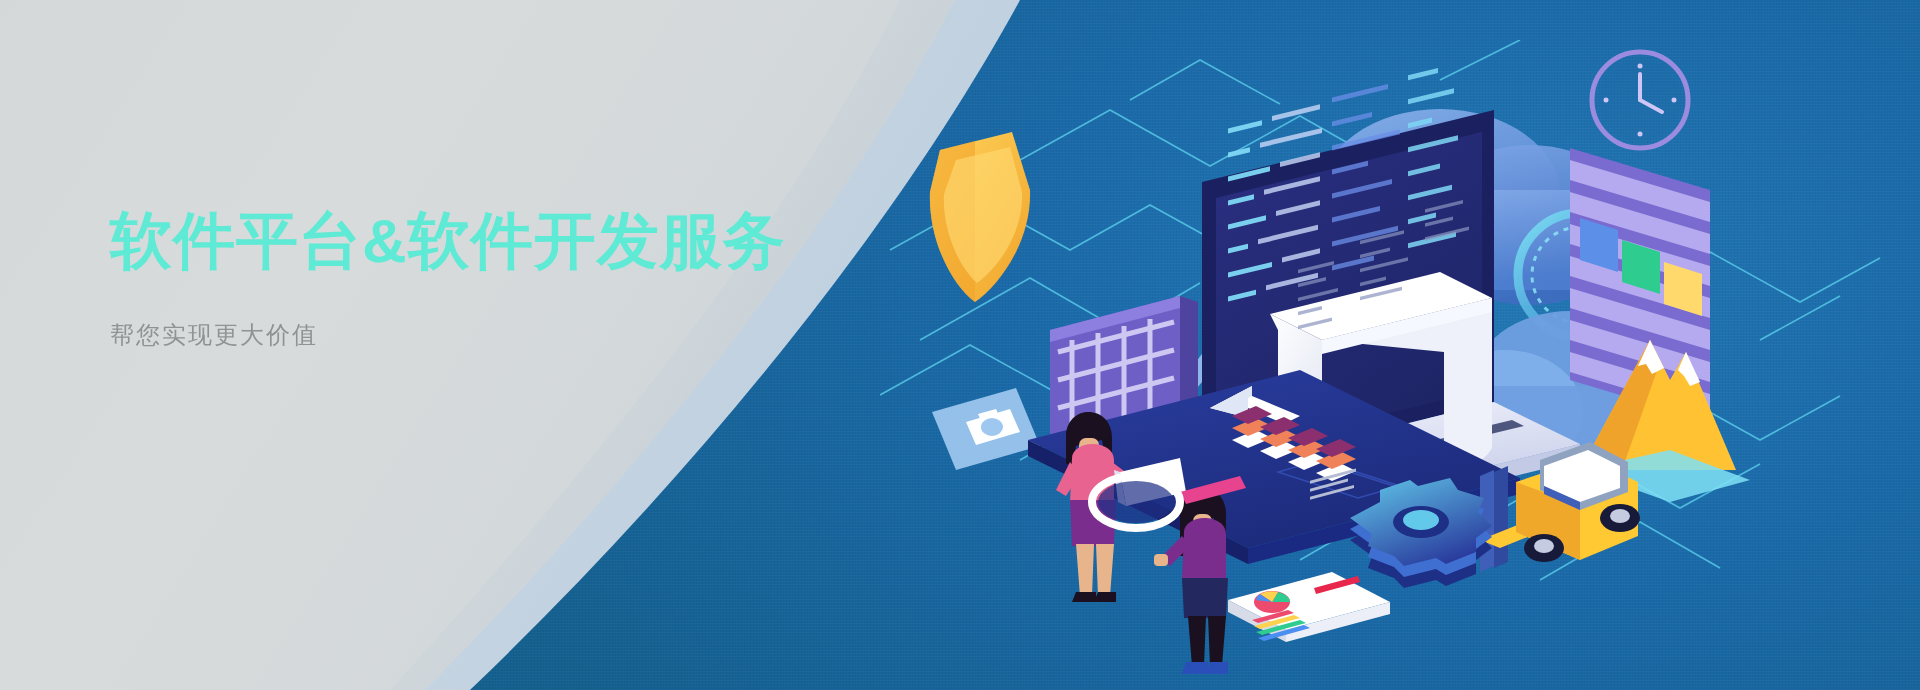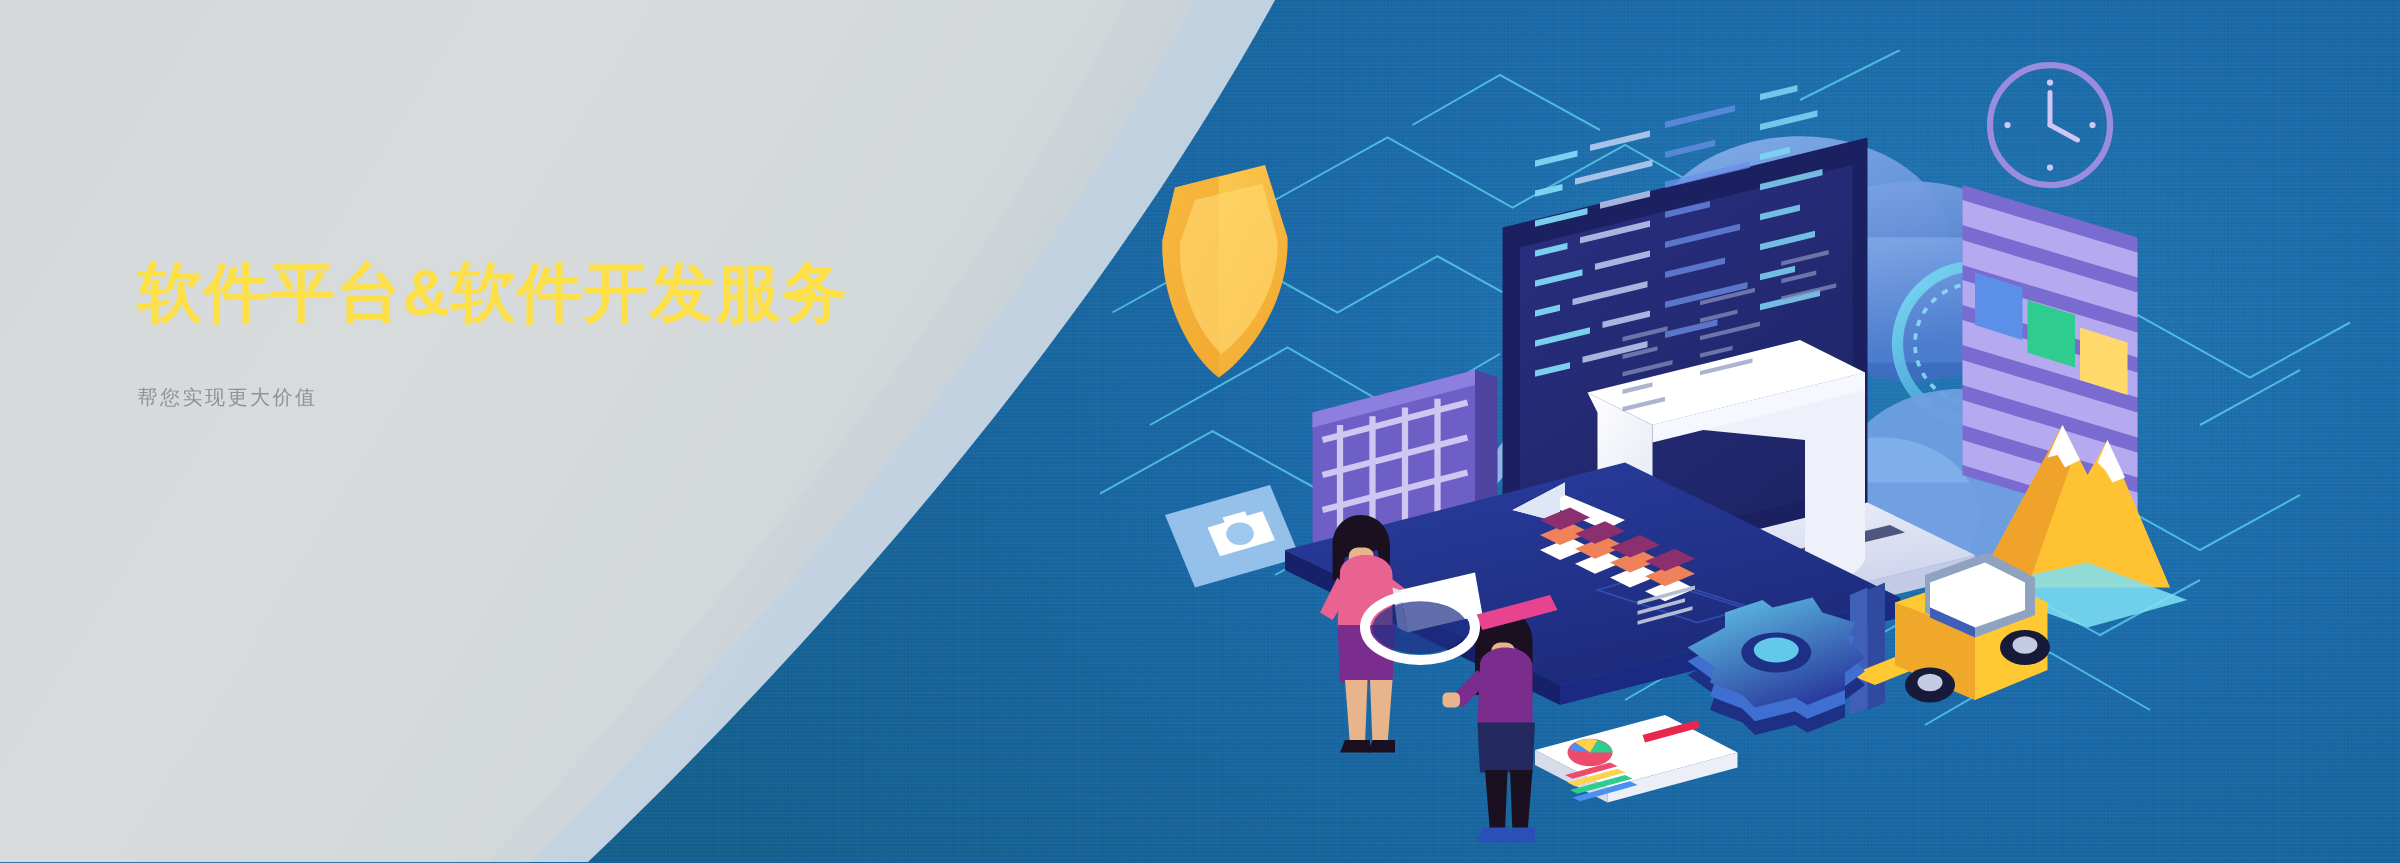--- a/index.html
+++ b/index.html
@@ -25,30 +25,30 @@
     opacity:.8;
   }
   
   .curve-wrap{position:absolute;inset:0;}
   .curve-wrap svg{position:absolute;inset:0;width:1920px;height:690px;display:block;}
 
   
   .copy{position:absolute;left:110px;top:206px;width:760px;}
   .headline{
     margin:0;
-    font-size:52px;
+    font-size:62px;
     font-weight:700;
     letter-spacing:1px;
-    color:#fde047;
+    color:#5eead4;
     line-height:1.12;
     white-space:nowrap;
   }
   .subline{
     margin:44px 0 0 0;
-    font-size:16px;
+    font-size:24px;
     font-weight:400;
     letter-spacing:2px;
     color:#8e9496;
   }
   
   .illu{position:absolute;left:880px;top:40px;width:1040px;height:650px;}
   .illu svg{display:block;width:100%;height:100%;}
 </style>
 </head>
 <body>

